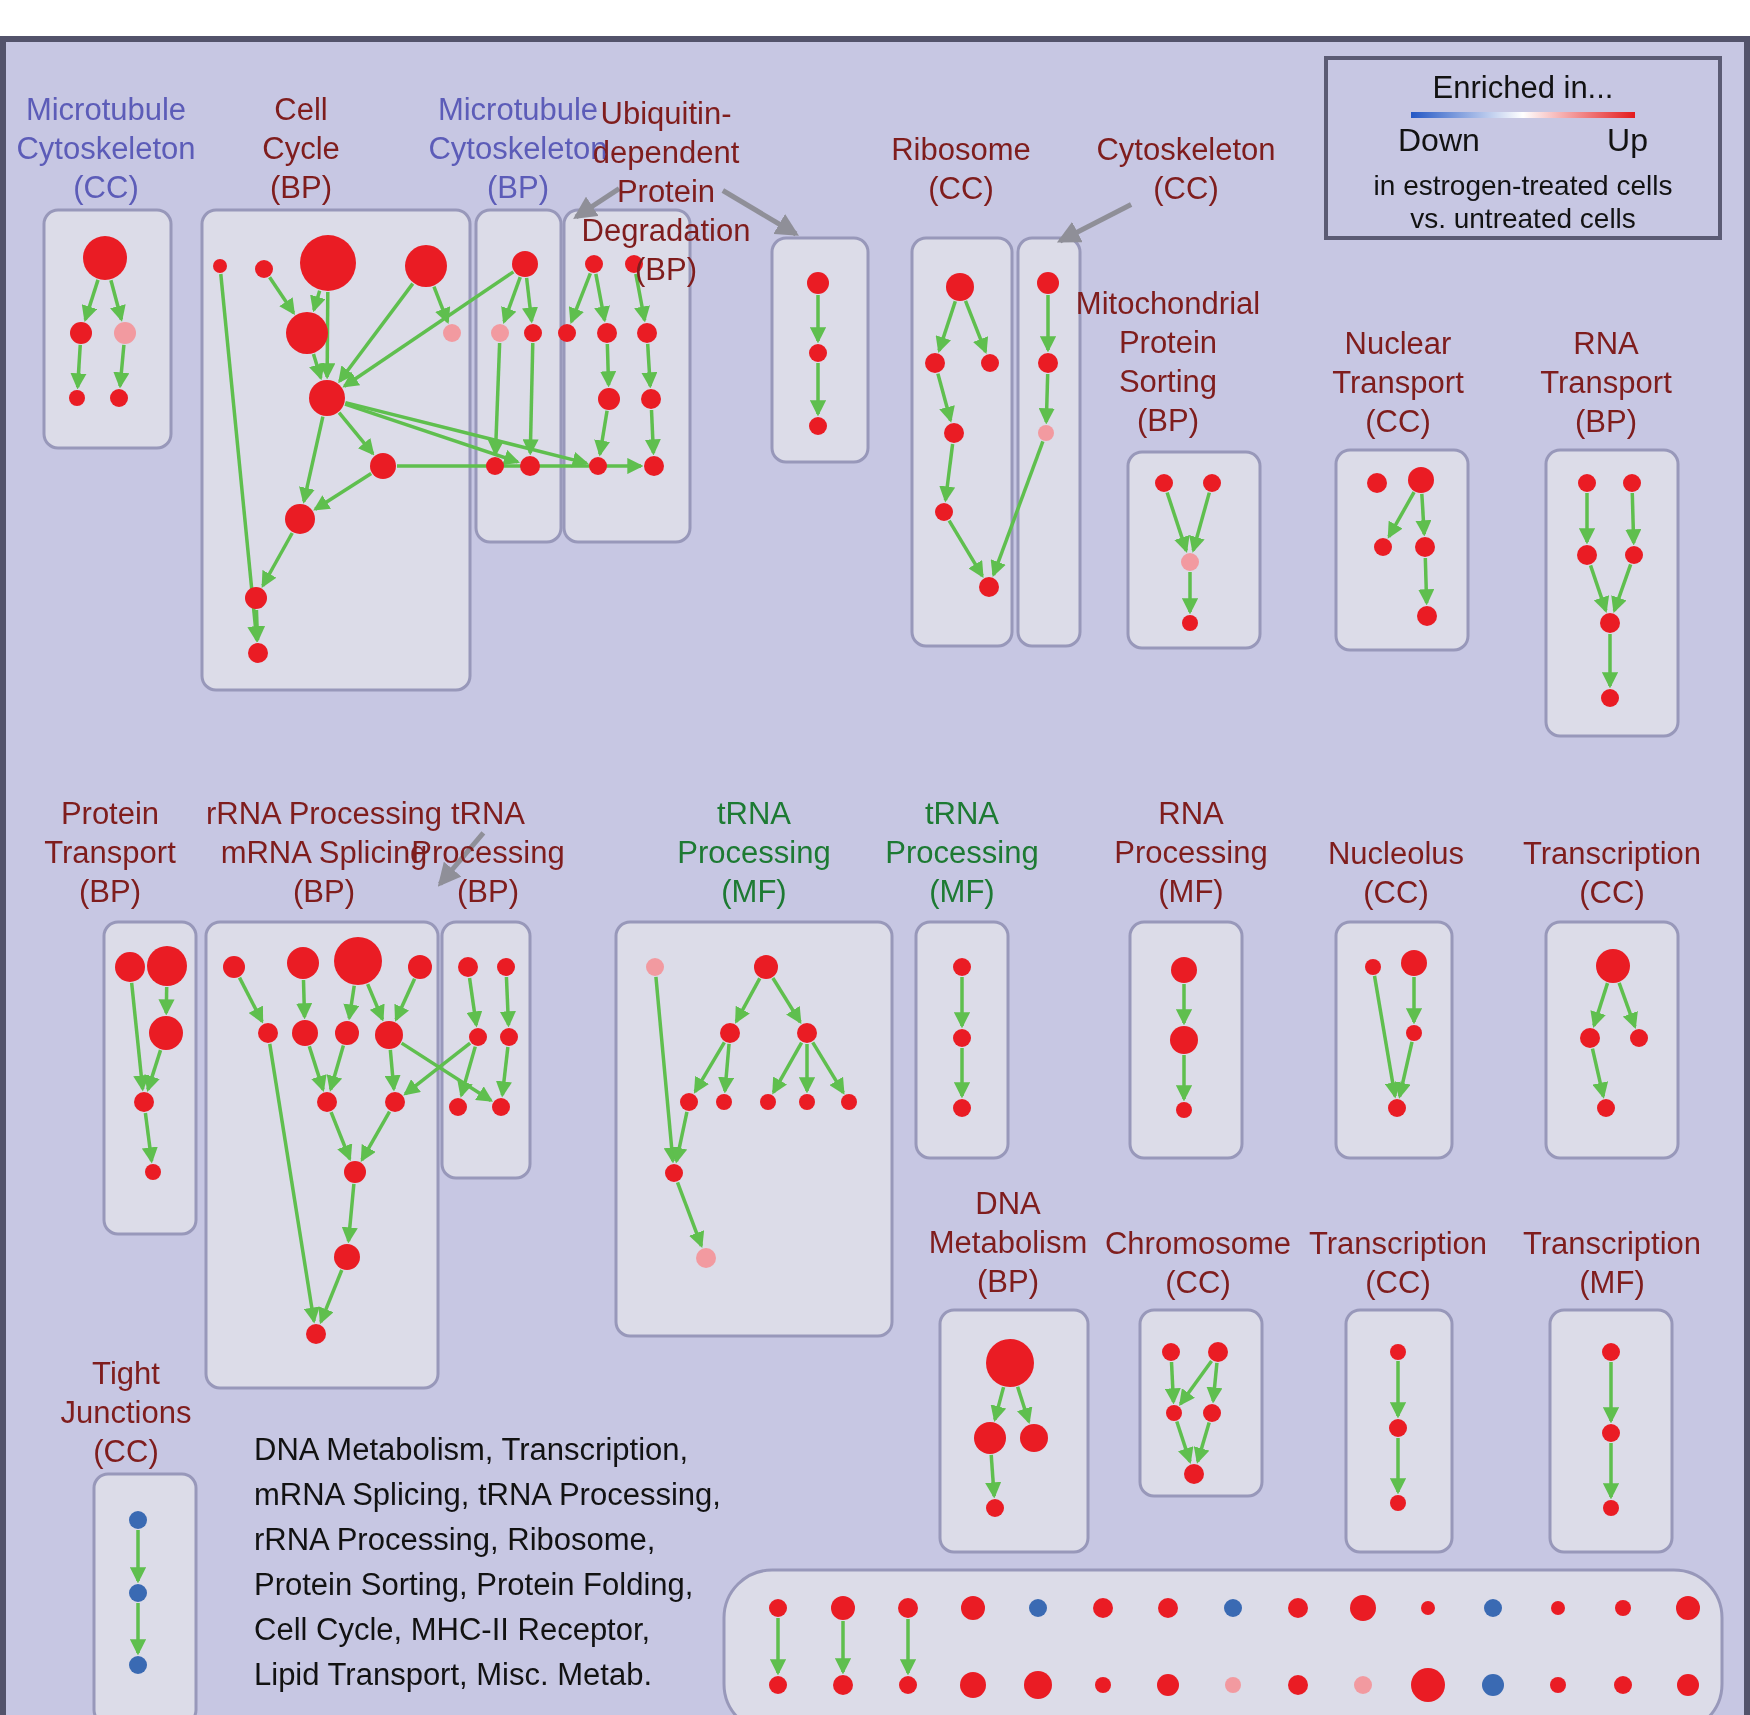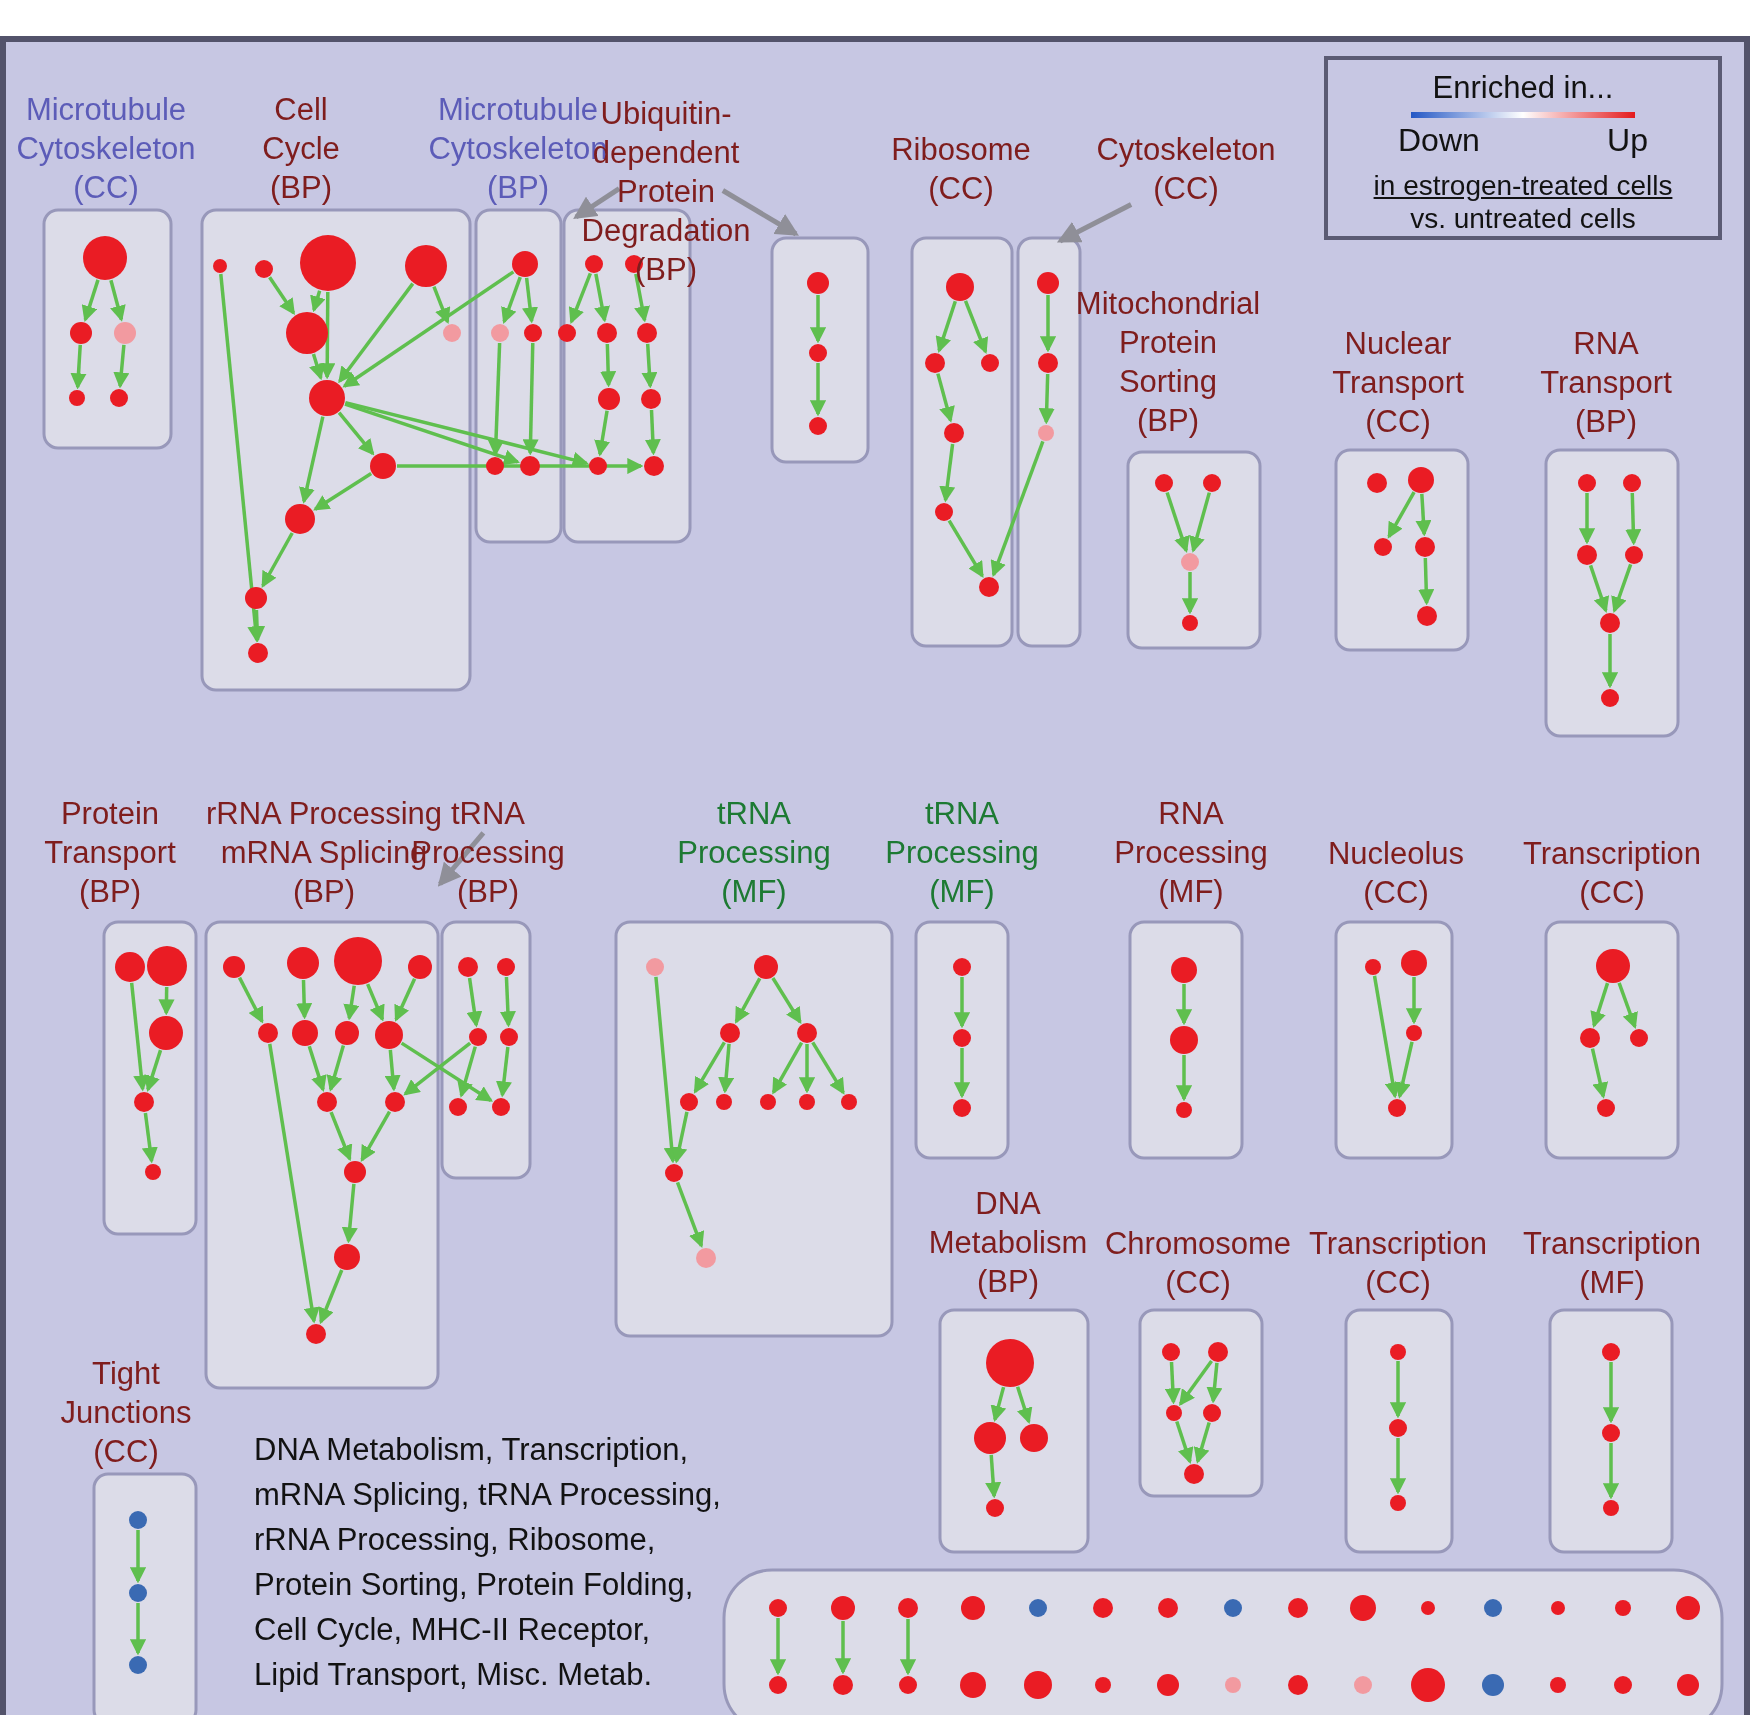--- a/index.html
+++ b/index.html
@@ -22,21 +22,21 @@
   }
   .legend {
     position:absolute; left:1318px; top:14px; width:398px; height:184px;
     border:4px solid #5b5b74; background:#c7c7e3;
     display:flex; flex-direction:column; align-items:center; color:#121212;
   }
   .legend-title { margin-top:10px; font-size:31px; }
   .legend-bar { width:224px; height:54px; margin-top:6px; }
   .legend-updown { width:250px; display:flex; justify-content:space-between; font-size:32px; margin-top:4px; }
   .legend-sub { font-size:28px; line-height:1.2; }
-  .legend-sub.first { margin-top:10px;text-decoration:underline; }
+  .legend-sub.first { margin-top:10px; }
 </style>
 </head>
 <body>
 
 <div id="figure" style="background: rgb(199, 199, 227);">
 
   <svg id="net-svg" xmlns="http://www.w3.org/2000/svg" viewBox="0 0 1738 1703">
       <defs>
         <marker id="arrow-green" viewBox="0 0 10 10" refX="8.5" refY="5" markerWidth="4.6" markerHeight="4.6" orient="auto-start-reverse">
           <path d="M0,0 L10,5 L0,10 z" fill="#5fbf4e"></path>

